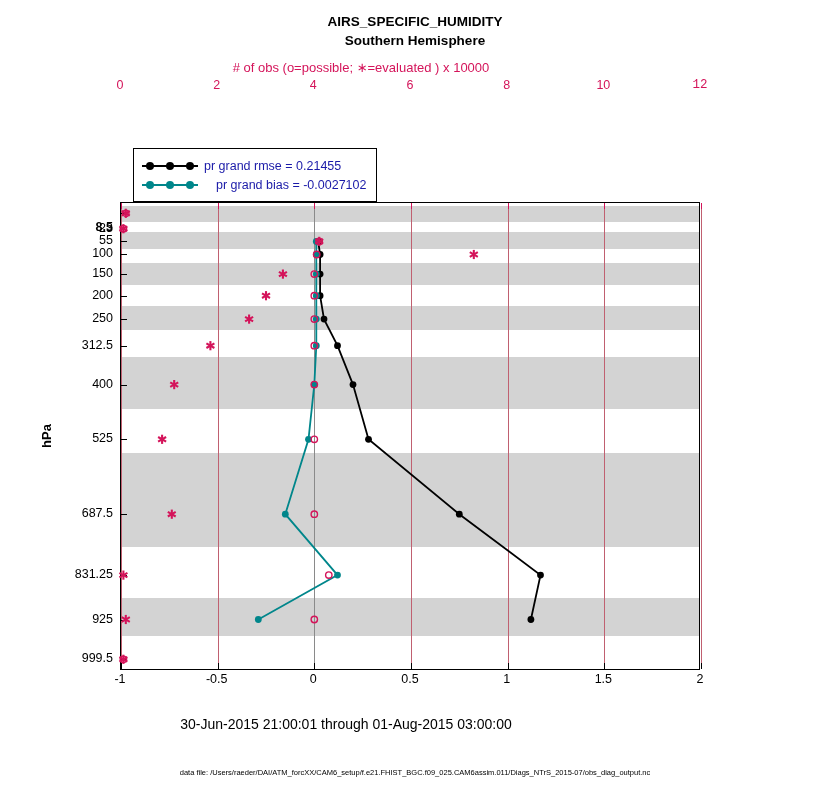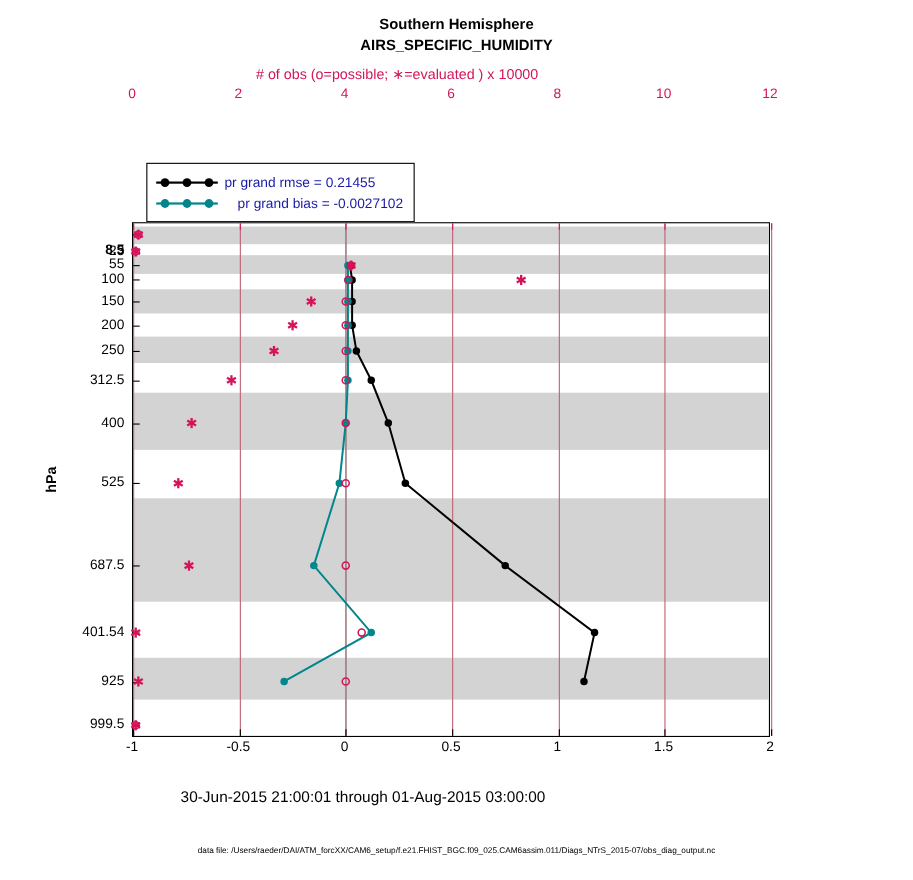--- a/index.html
+++ b/index.html
@@ -141,20 +141,21 @@
     font-size: 13px;
     font-weight: bold;
   }
   #subtitle {
     position: absolute;
     left: 0;
     top: 716px;
     width: 660px;
     text-align: center;
     font-size: 14px;
+    padding-left: 16px;
   }
   #footer {
     position: absolute;
     left: 0;
     top: 768px;
     width: 830px;
     text-align: center;
     font-size: 7.5px;
   }
   
@@ -205,43 +206,43 @@
     top: 0;
     overflow: visible;
   }
 </style>
 </head>
 <body>
 
 <div id="wrap">
 
   <div class="title-block">
+    <div>AIRS_SPECIFIC_HUMIDITY</div>
     <div>Southern Hemisphere</div>
-    <div>AIRS_SPECIFIC_HUMIDITY</div>
   </div>
 
   <div class="top-axis-label"># of obs (o=possible; ∗=evaluated ) x 10000</div>
 
   <div id="ylabel">hPa</div>
   <div id="subtitle">30-Jun-2015 21:00:01 through 01-Aug-2015 03:00:00</div>
   <div id="footer">data file: /Users/raeder/DAI/ATM_forcXX/CAM6_setup/f.e21.FHIST_BGC.f09_025.CAM6assim.011/Diags_NTrS_2015-07/obs_diag_output.nc</div>
 
   <div id="ytick-holder">
       <div class="ytick" style="top: 25px; font-weight: bold;">8.5</div>
       <div class="ytick" style="top: 25.74px;">23</div>
       <div class="ytick" style="top: 38.376px;">55</div>
       <div class="ytick" style="top: 51.48px;">100</div>
       <div class="ytick" style="top: 71.136px;">150</div>
       <div class="ytick" style="top: 92.664px;">200</div>
       <div class="ytick" style="top: 116.064px;">250</div>
       <div class="ytick" style="top: 142.74px;">312.5</div>
       <div class="ytick" style="top: 181.584px;">400</div>
       <div class="ytick" style="top: 236.34px; text-align: right;">525</div>
       <div class="ytick" style="top: 311.22px;">687.5</div>
-      <div class="ytick" style="top: 372.06px;">401.54</div>
+      <div class="ytick" style="top: 372.06px;">831.25</div>
       <div class="ytick" style="top: 416.52px;">925</div>
       <div class="ytick" style="top: 456.3px;">999.5</div>
     </div>
 
   <div id="plot">
 
   <div class="band" style="top: 2.808px; height: 15.912px;"></div>
       <div class="band" style="top: 29.484px; height: 16.38px;"></div>
       <div class="band" style="top: 59.904px; height: 21.996px;"></div>
       <div class="band" style="top: 102.96px; height: 24.336px;"></div>
@@ -423,14 +424,14 @@
     <div class="xtick-bot" style="left: 410px;">0.5</div>
     <div class="xtick-bot" style="left: 506.667px;">1</div>
     <div class="xtick-bot" style="left: 603.333px;">1.5</div>
     <div class="xtick-bot" style="left: 700px;">2</div>
     <div class="xtick-top" style="left: 120px;">0</div>
     <div class="xtick-top" style="left: 216.667px;">2</div>
     <div class="xtick-top" style="left: 313.333px;">4</div>
     <div class="xtick-top" style="left: 410px;">6</div>
     <div class="xtick-top" style="left: 506.667px;">8</div>
     <div class="xtick-top" style="left: 603.333px;">10</div>
-    <div class="xtick-top" style="left: 700px;">12</div>
+    <div class="xtick-top" style="left: 700px; font-family: Liberation Mono, monospace;">12</div>
   </div>
 
 </body></html>

